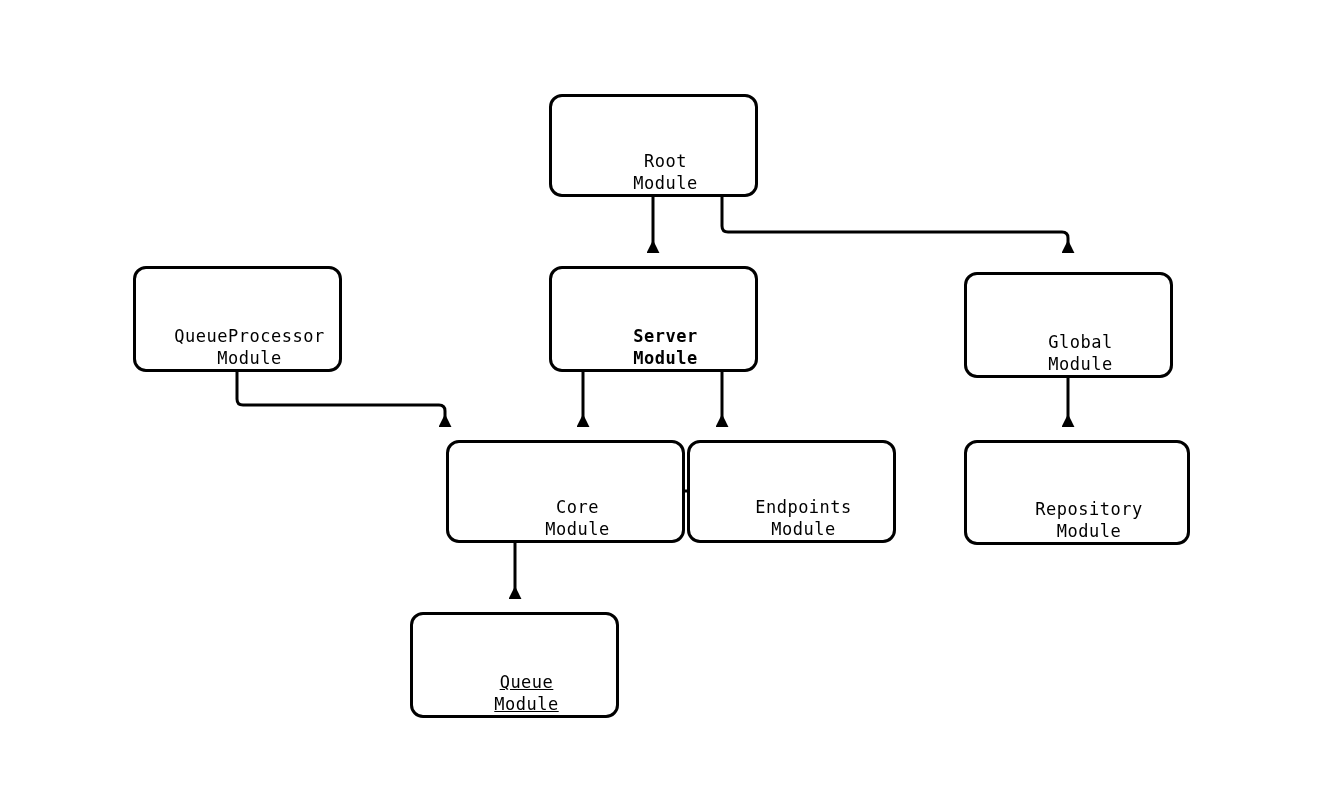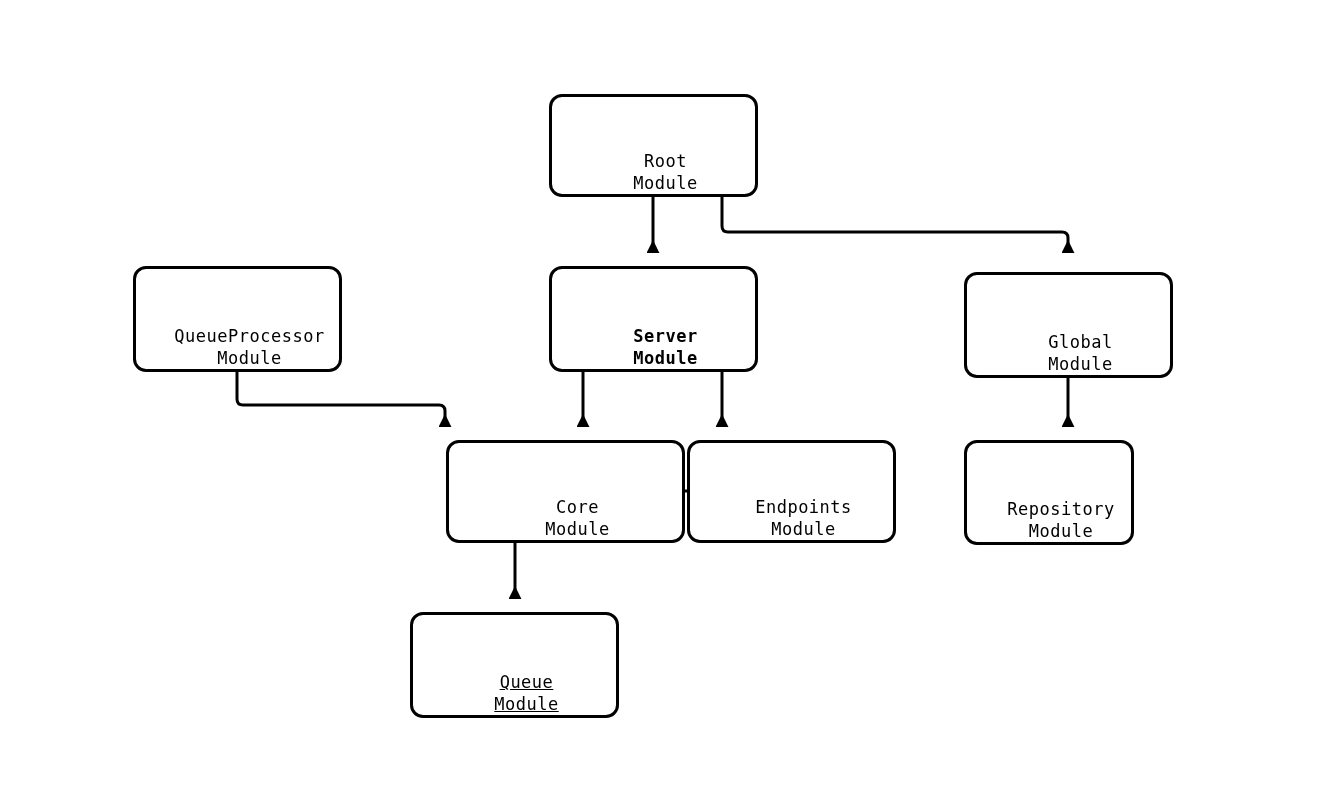--- a/index.html
+++ b/index.html
@@ -98,21 +98,21 @@
   <div class="node" style="left: 410px; top: 440px; width: 239px; height: 103px; border-color: rgb(0, 0, 0); background: rgb(255, 255, 255); margin-left: 36px;">
     <span class="node-label">Core
 Module</span>
   </div>
 
   <div class="node" style="left: 687px; top: 440px; width: 209px; height: 103px; border-color: rgb(0, 0, 0); background: rgb(255, 255, 255);">
     <span class="node-label">Endpoints
 Module</span>
   </div>
 
-  <div class="node" style="left: 964px; top: 440px; width: 170px; height: 105px; border-color: rgb(0, 0, 0); background: rgb(255, 255, 255);">
+  <div class="node" style="left: 964px; top: 440px; width: 226px; height: 105px; border-color: rgb(0, 0, 0); background: rgb(255, 255, 255);">
     <span class="node-label">Repository
 Module</span>
   </div>
 
   <div class="node" style="left: 410px; top: 612px; width: 209px; height: 106px; border-color: rgb(0, 0, 0); background: rgb(255, 255, 255); text-decoration: underline;">
     <span class="node-label">Queue
 Module</span>
   </div>
 
 </div>

